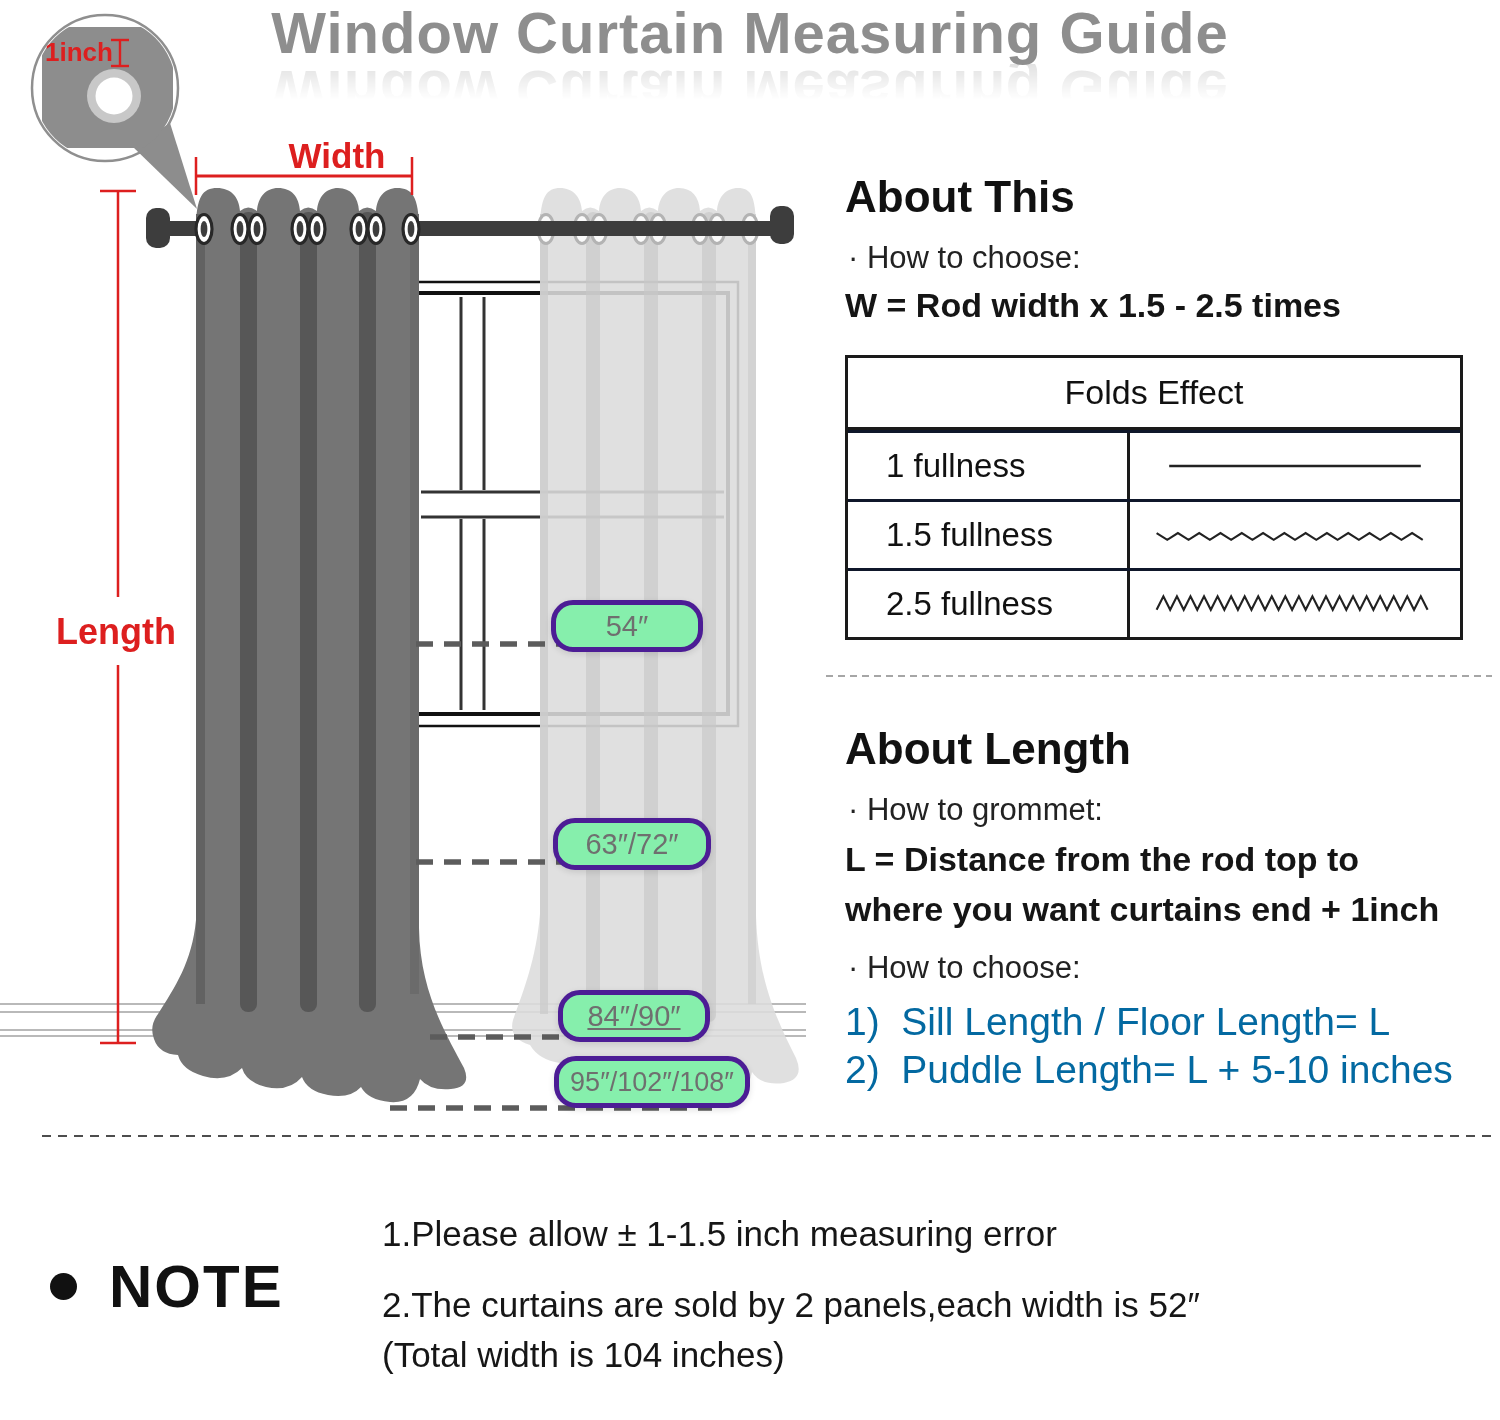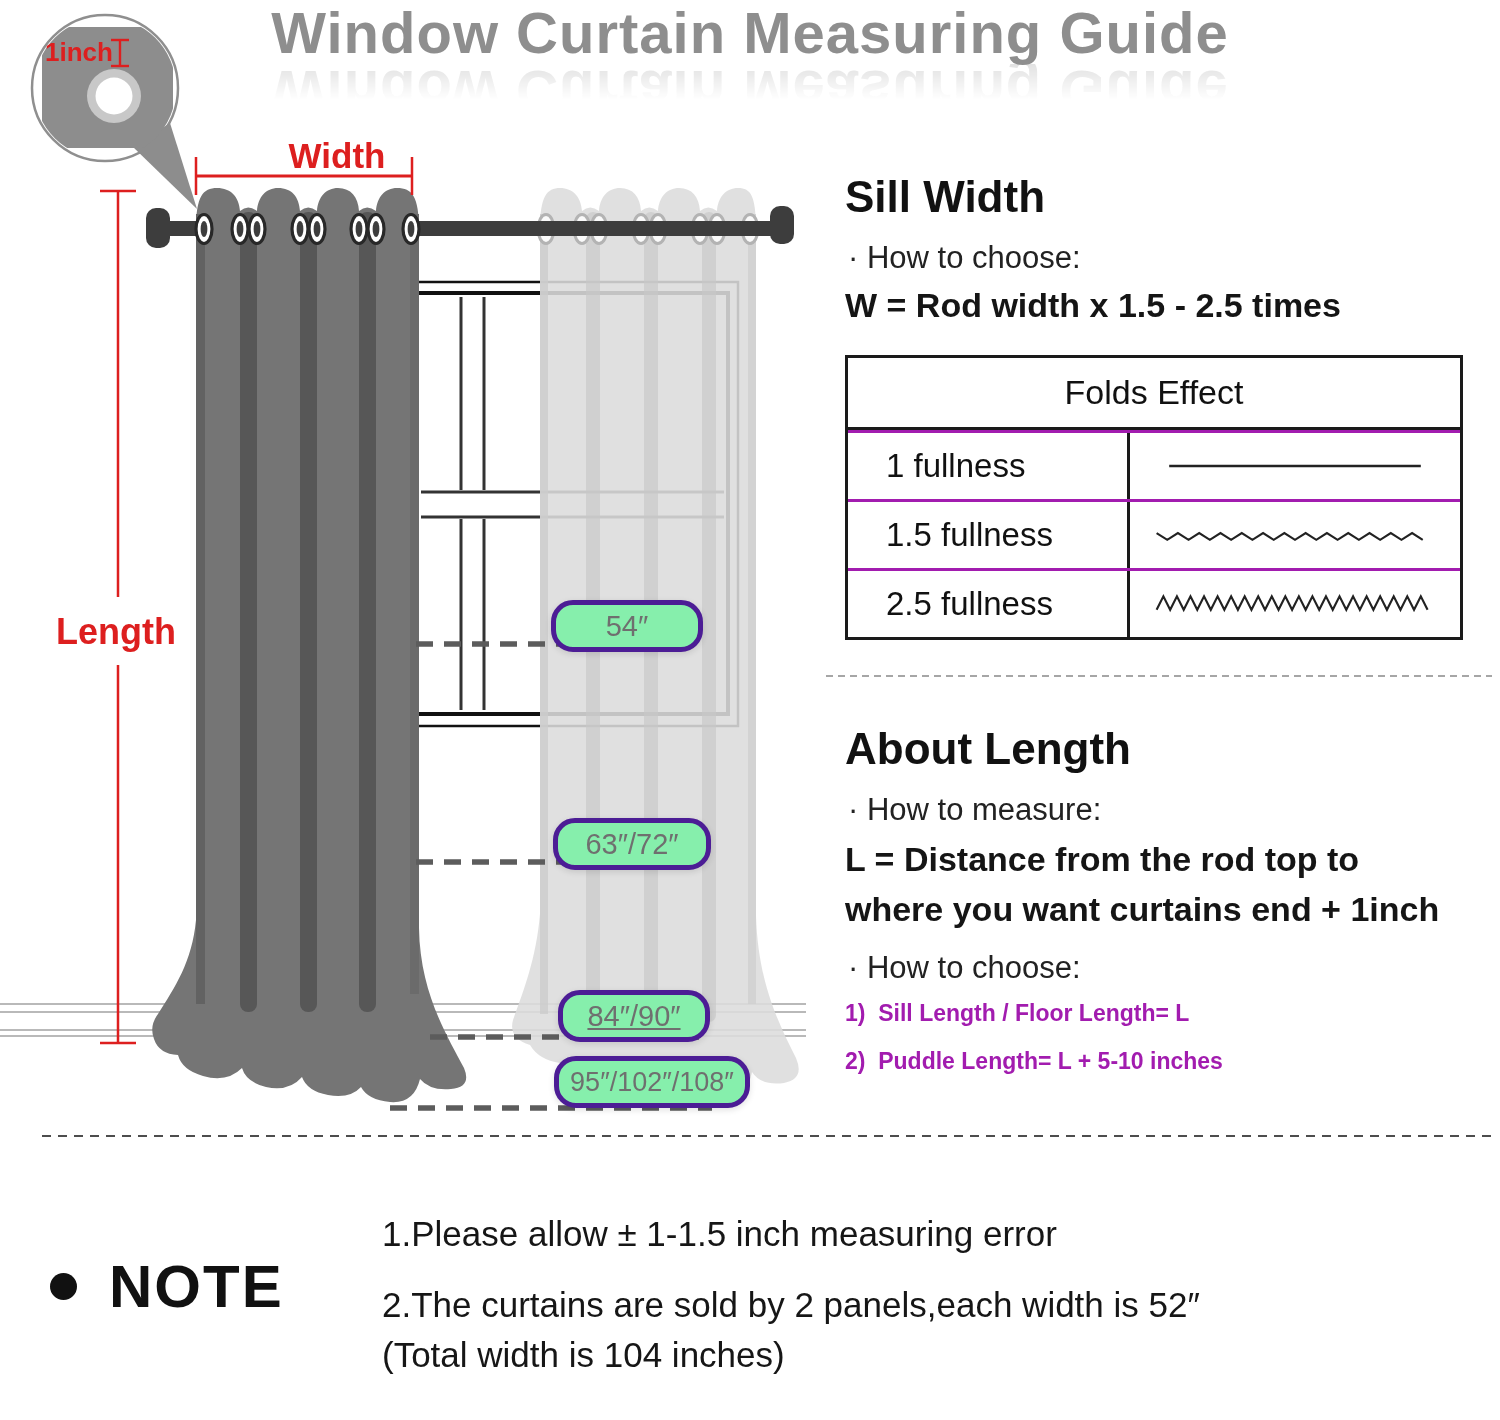--- a/index.html
+++ b/index.html
@@ -25,27 +25,27 @@
 
   
   .pill{background:#86efac;border:5px solid #4c1d95;border-radius:22px;
         box-shadow:0 2px 6px rgba(0,0,0,.12);color:#6f6f6f;
         display:flex;align-items:center;justify-content:center;height:42px;font-size:29px;}
 
   
   .h1{font-size:44px;font-weight:bold;color:#111;}
   .lead{font-size:31px;color:#222;}
   .formula{font-size:34px;font-weight:bold;color:#151515;white-space:pre-wrap;}
-  .opt{font-size:23px;font-weight:bold;color:#a21caf;white-space:pre-wrap;}
+  .opt{font-size:39px;font-weight:normal;color:#0369a1;white-space:pre-wrap;}
 
   
   .folds-table{left:845px;top:355px;width:612px;border:3px solid #1a1a1a;background:#fff;}
   .ft-header{height:69px;display:flex;align-items:center;justify-content:center;
              font-size:34px;color:#111;border-bottom:3px solid #1a1a1a;}
-  .ft-row{display:grid;grid-template-columns:282px 1fr;height:66px;border-top:3px solid #a21caf;}
+  .ft-row{display:grid;grid-template-columns:282px 1fr;height:66px;border-top:3px solid #0f172a;}
   .ft-row:first-of-type{border-top:none;}
   .ft-label{display:flex;align-items:center;padding-left:38px;font-size:33px;color:#111;
             border-right:3px solid #1a1a1a;}
   .ft-effect{display:flex;align-items:center;justify-content:center;}
   .wave{width:300px;height:26px;}
 
   
   .note-head{left:50px;top:1252px;display:flex;align-items:center;gap:32px;}
   .note-dot{width:27px;height:27px;border-radius:50%;background:#111;}
   .note-title{font-size:60px;font-weight:bold;color:#111;letter-spacing:2px;}
@@ -184,21 +184,21 @@
 
   <div class="abs red-label inch-label">1inch</div>
   <div class="abs red-label width-label">Width</div>
   <div class="abs red-label length-label">Length</div>
 
   <div class="abs pill" style="left:551px;top:600px;width:142px;">54″</div>
   <div class="abs pill" style="left:553px;top:818px;width:148px;">63″/72″</div>
   <div class="abs pill" style="left:558px;top:990px;width:142px;text-decoration:underline;">84″/90″</div>
   <div class="abs pill" style="left:554px;top:1056px;width:186px;font-size:27px;">95″/102″/108″</div>
 
-  <div class="abs h1" style="left:845px;top:172px;">Sill Width</div>
+  <div class="abs h1" style="left:845px;top:172px;">About This</div>
   <div class="abs lead" style="left:848px;top:240px;">· How to choose:</div>
   <div class="abs formula" style="left:845px;top:286px;">W = Rod width x 1.5 - 2.5 times</div>
 
   <div class="abs folds-table">
     <div class="ft-header">Folds Effect</div>
     <div class="ft-row">
       <div class="ft-label">1 fullness</div>
       <div class="ft-effect">
         <svg class="wave" viewBox="0 0 310 26">
             <path d="M25 13 H285" fill="none" stroke="#222" stroke-width="2.6"></path>
@@ -217,21 +217,21 @@
       <div class="ft-label">2.5 fullness</div>
       <div class="ft-effect">
         <svg class="wave" viewBox="0 0 310 26">
             <path d="M12 19 l7 -14 7 14 7 -14 7 14 7 -14 7 14 7 -14 7 14 7 -14 7 14 7 -14 7 14 7 -14 7 14 7 -14 7 14 7 -14 7 14 7 -14 7 14 7 -14 7 14 7 -14 7 14 7 -14 7 14 7 -14 7 14 7 -14 7 14 7 -14 7 14 7 -14 7 14 7 -14 7 14 7 -14 7 14 7 -14 7 14" fill="none" stroke="#222" stroke-width="2.2"></path>
           </svg>
       </div>
     </div>
   </div>
 
   <div class="abs h1" style="left:845px;top:724px;">About Length</div>
-  <div class="abs lead" style="left:848px;top:792px;">· How to measure:</div>
+  <div class="abs lead" style="left:848px;top:792px;">· How to grommet:</div>
   <div class="abs formula" style="left:845px;top:840px;">L = Distance from the rod top to</div>
   <div class="abs formula" style="left:845px;top:890px;">where you want curtains end + 1inch</div>
   <div class="abs lead" style="left:848px;top:950px;">· How to choose:</div>
   <div class="abs opt" style="left:845px;top:1000px;">1)  Sill Length / Floor Length= L</div>
   <div class="abs opt" style="left:845px;top:1048px;">2)  Puddle Length= L + 5-10 inches</div>
 
   <div class="abs note-head">
     <div class="note-dot"></div>
     <div class="note-title">NOTE</div>
   </div>

